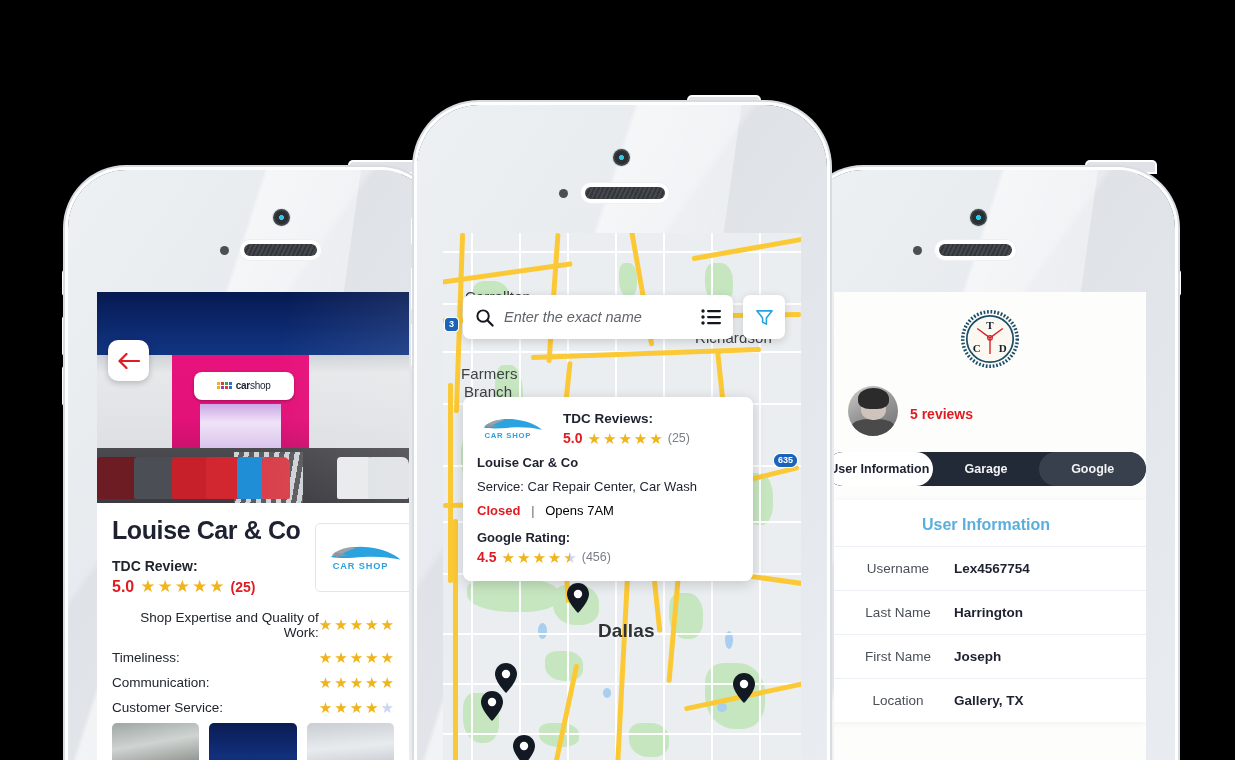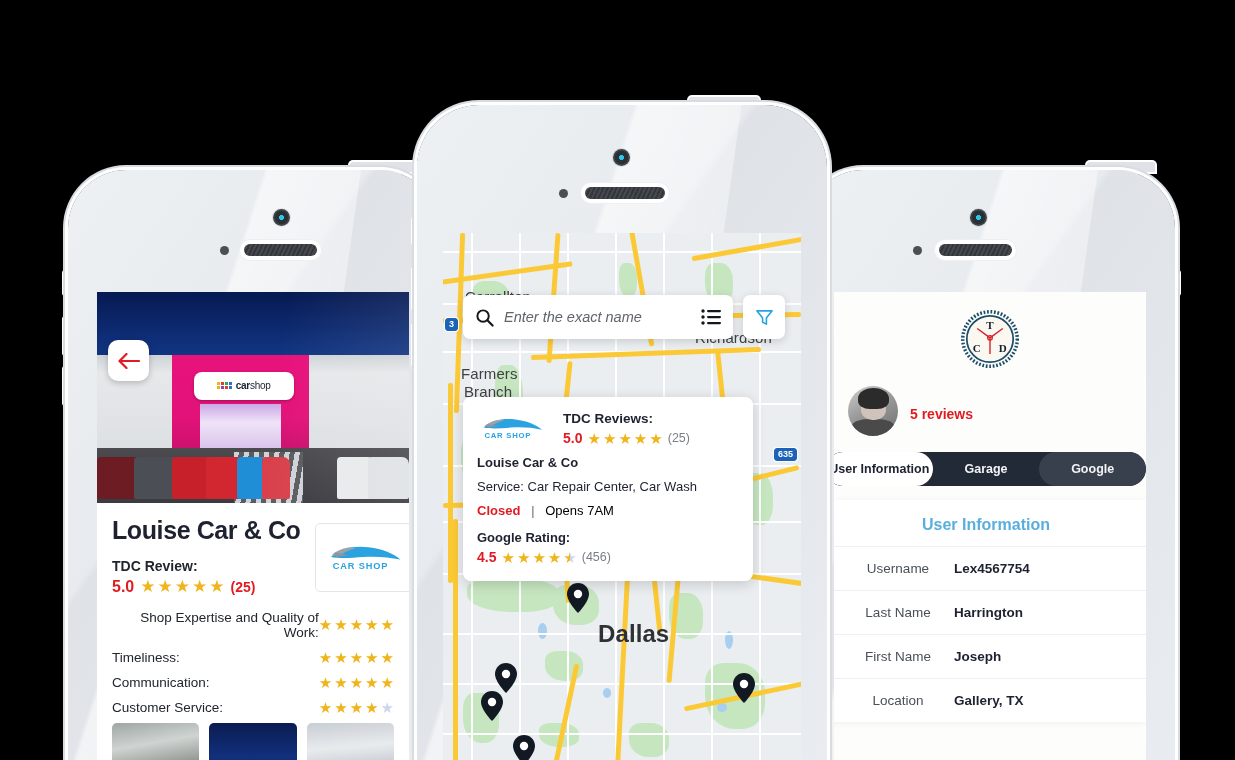--- a/index.html
+++ b/index.html
@@ -493,24 +493,24 @@
           <div class="hw" style="left:242px; top:340px; width:120px; height:5px; transform:rotate(8deg);"></div>
           <div class="hw" style="left:240px; top:460px; width:130px; height:5px; transform:rotate(-12deg);"></div>
           <div class="hw" style="left:10px; top:286px; width:5px; height:250px;"></div>
           <div class="hw" style="left:120px; top:430px; width:5px; height:110px; transform:rotate(12deg);"></div>
 
           <div id="labels-holder">
               <div class="maplbl" style="left:22px;top:55px;font-size:15px;">Carrollton</div>
               <div class="maplbl" style="left:18px;top:132px;font-size:15px;">Farmers</div>
               <div class="maplbl" style="left:21px;top:150px;font-size:15px;">Branch</div>
               <div class="maplbl" style="left:252px;top:96px;font-size:15px;">Richardson</div>
-              <div class="maplbl" style="left:155px;top:387px;font-size:24px;font-weight:600;color:#2e3236;">Dallas</div>
+              <div class="maplbl" style="left:155px;top:387px;font-size:19px;font-weight:600;color:#2e3236;">Dallas</div>
             </div>
           <div id="shields-holder">
-              <div class="shield blue" style="left:331px;top:215px;">635</div>
+              <div class="shield blue" style="left:331px;top:221px;border-radius:6px;">635</div>
               <div class="shield blue" style="left:2px;top:85px;">3</div>
             </div>
           <div id="pins-holder">
               <div class="pin" style="left:124px;top:350px;">
      <svg viewBox="0 0 22 30">
        <path d="M11 0 C4.9 0 0 4.9 0 11 C0 19 11 30 11 30 C11 30 22 19 22 11 C22 4.9 17.1 0 11 0 Z" fill="#121923"></path>
        <circle cx="11" cy="11" r="4.2" fill="#ffffff"></circle>
      </svg>
    </div>
               <div class="pin" style="left:52px;top:430px;">

